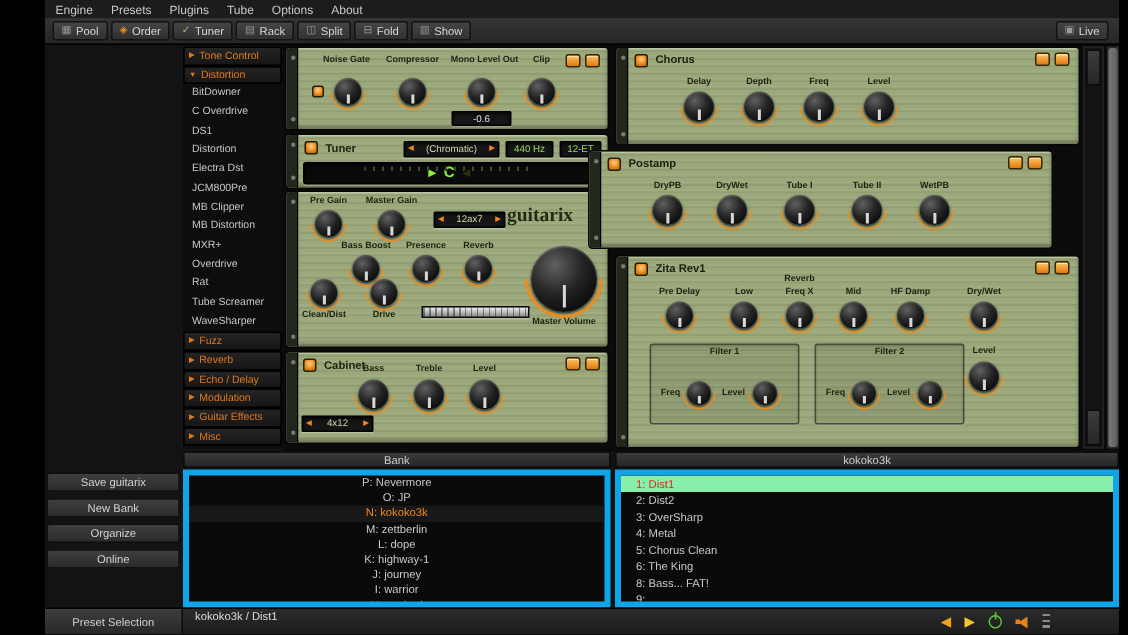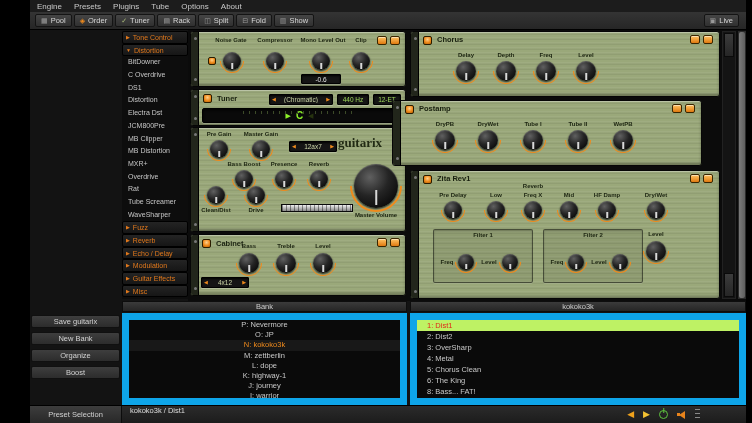--- a/index.html
+++ b/index.html
@@ -58,25 +58,25 @@
 
 
 #right-rail{position:absolute;left:722px;top:31px;width:14px;height:268px;background:#141414;border:1px solid #222}
 #right-rail .cap{position:absolute;left:1px;right:1px;height:24px;background:linear-gradient(#3c3c3c,#262626);border:1px solid #0a0a0a}
 #right-rail .cap.top{top:1px}#right-rail .cap.bot{bottom:1px}
 #vscroll{position:absolute;left:738px;top:31px;width:8px;height:268px;background:#2a2a2a}
 #vscroll .thumb{position:absolute;left:1px;right:1px;top:1px;bottom:1px;background:linear-gradient(90deg,#7a7a7a,#5e5e5e);border-radius:2px}
 
 
 .list-header{position:absolute;height:11px;background:linear-gradient(#3b3b3b,#252525);border:1px solid #0d0d0d;color:#ccc;font-size:7.5px;text-align:center;line-height:10px}
-.list{position:absolute;background:#0a0a0a;border:7px solid #0ea5e9;overflow:hidden;font-size:7.5px;color:#c9c9c9}
+.list{position:absolute;background:#0a0a0a;border:4px solid #0ea5e9;overflow:hidden;font-size:7.5px;color:#c9c9c9}
 #bank-list>div{height:10.2px;line-height:10.2px;text-align:center;white-space:nowrap}
 #bank-list>div.selected{color:#ef8a1c;background:#181818}
 #preset-list>div{height:11px;line-height:11px;padding-left:10px;white-space:nowrap}
-#preset-list>div.selected{color:#e02818;background:#bef264}
+#preset-list>div.selected{color:#e02818;background:#86efac}
 .bbtn{position:absolute;left:31px;width:89px;height:13px;background:linear-gradient(#3e3e3e,#2c2c2c);border:1px solid #101010;border-radius:2px;color:#d2d2d2;font-size:7.5px;text-align:center;line-height:11px}
 
 
 #statusbar{position:absolute;left:30px;top:405px;width:716px;height:18px;background:linear-gradient(#2b2b2b,#1c1c1c);border-top:1px solid #000;display:flex;}
 #sb-tab{width:92px;height:100%;background:linear-gradient(#3d3d3d,#282828);border-right:1px solid #0c0c0c;color:#d0d0d0;font-size:7.5px;display:flex;align-items:center;justify-content:center}
 #sb-current{margin-left:8px;font-size:7.5px;color:#ddd}
 #sb-icons{margin-left:auto;margin-right:46px;display:flex;align-items:center;gap:9px}
 .sb-arrow{font-size:9px;line-height:1}
 .power-icon{width:9px;height:9px;border:1.5px solid #5ec43e;border-radius:50%;position:relative}
 .power-icon::after{content:"";position:absolute;left:50%;top:-3.5px;width:1.5px;height:5px;background:#5ec43e;transform:translateX(-50%)}
@@ -361,21 +361,21 @@
       <div>3: OverSharp</div>
       <div>4: Metal</div>
       <div>5: Chorus Clean</div>
       <div>6: The King</div>
       <div>8: Bass... FAT!</div>
       <div>9:</div>
     </div>
   <div class="bbtn" style="top:315px">Save guitarix</div>
   <div class="bbtn" style="top:332px">New Bank</div>
   <div class="bbtn" style="top:349px">Organize</div>
-  <div class="bbtn" style="top:366px">Boost</div>
+  <div class="bbtn" style="top:366px">Online</div>
 
   <div id="statusbar">
     <div id="sb-tab">Preset Selection</div>
     <div id="sb-current">kokoko3k / Dist1</div>
     <div id="sb-icons">
       <span class="sb-arrow" style="color:#efa21c">◀</span>
       <span class="sb-arrow" style="color:#f5c332">▶</span>
       <span class="power-icon"></span>
       <span class="volume-icon"></span>
       <span class="grip"></span>

